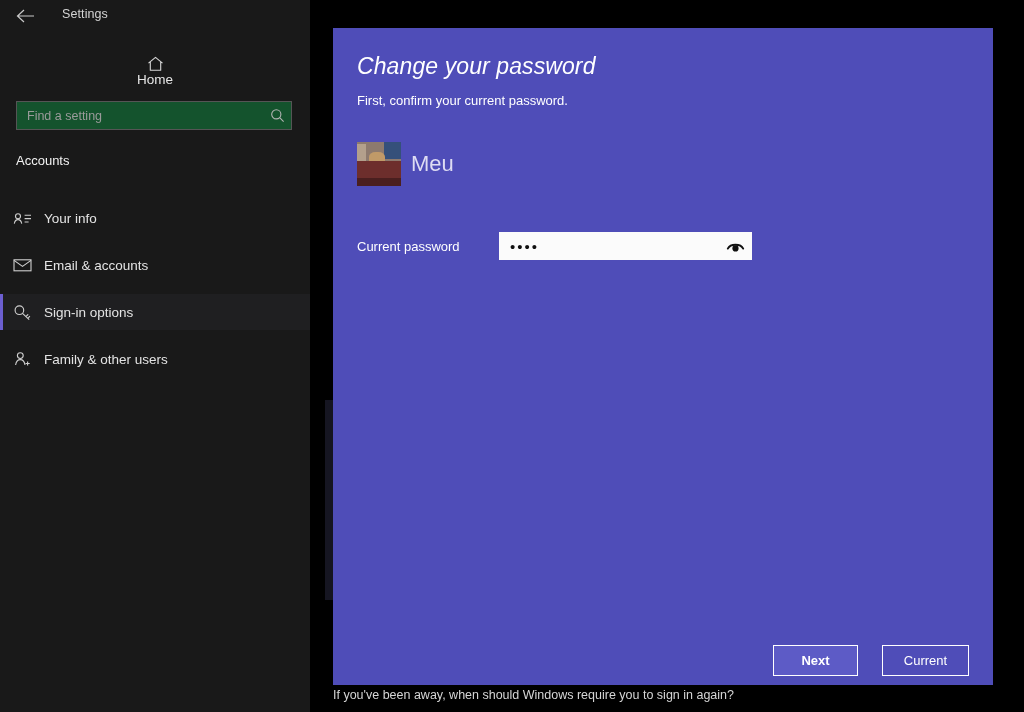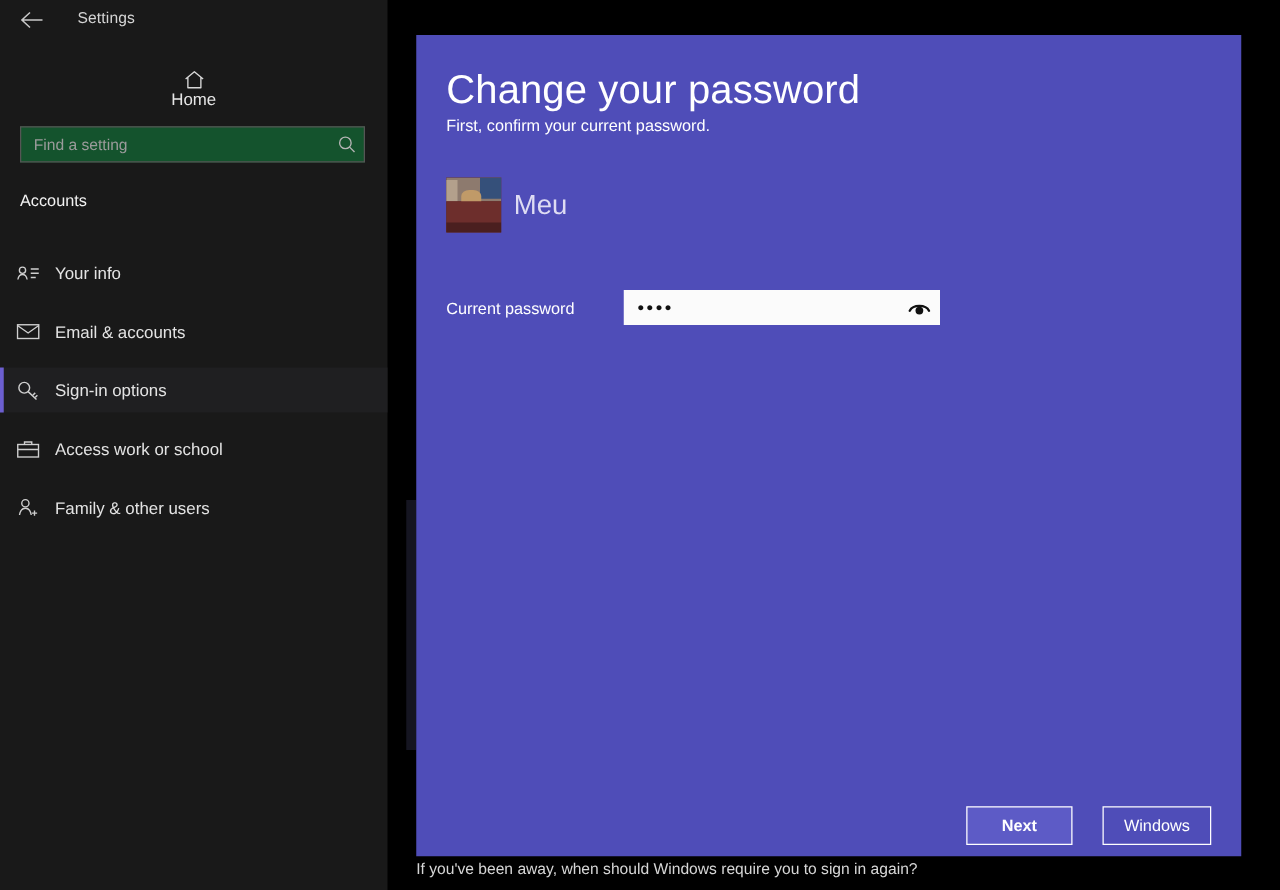--- a/index.html
+++ b/index.html
@@ -76,21 +76,21 @@
     background:#151521;
   }
 
   
   #dialog {
     position:absolute; left:333px; top:28px; width:660px; height:657px;
     background:#4F4DB8;
   }
   #dlg-title {
     position:absolute; left:24px; top:25px;
-    font-size:32px; color:#ffffff; font-weight:normal; letter-spacing:.1px;
+    font-size:23px; color:#ffffff; font-weight:normal; letter-spacing:.1px;font-style:italic;
   }
   #dlg-subtitle {
     position:absolute; left:24px; top:65px;
     font-size:13px; color:#ffffff;
   }
 
   #account-row {
     position:absolute; left:24px; top:112px; height:48px;
     display:flex; align-items:center;
   }
@@ -211,31 +211,20 @@
         <span class="accent"></span>
         <span class="ico">
           <svg width="19" height="17" viewBox="0 0 19 17">
             <circle cx="6.4" cy="6.2" r="4.3" stroke="currentColor" stroke-width="1.15" fill="none"></circle>
             <path d="M9.5 9.3 L16.2 15.6 M13.4 12 L15.2 10.3 M15.3 13.8 L16.9 12.2" stroke="currentColor" stroke-width="1.15" fill="none"></path>
           </svg>
         </span>
         <span class="lbl">Sign-in options</span>
       </div>
 
-      <div class="nav-item">
-        <span class="accent"></span>
-        <span class="ico">
-          <svg width="19" height="15" viewBox="0 0 19 15">
-            <rect x="1.2" y="3.6" width="16.6" height="10" stroke="currentColor" stroke-width="1.1" fill="none"></rect>
-            <path d="M6.6 3.6 L6.6 1.6 L12.4 1.6 L12.4 3.6" stroke="currentColor" stroke-width="1.1" fill="none"></path>
-            <path d="M1.2 7.6 L17.8 7.6" stroke="currentColor" stroke-width="1.1" fill="none"></path>
-          </svg>
-        </span>
-        <span class="lbl">Access work or school</span>
-      </div>
 
       <div class="nav-item">
         <span class="accent"></span>
         <span class="ico">
           <svg width="19" height="16" viewBox="0 0 19 16">
             <circle cx="7.3" cy="4.6" r="2.9" stroke="currentColor" stroke-width="1.1" fill="none"></circle>
             <path d="M2.6 14 C3.2 10.1 5.2 8.6 7.3 8.6 C9.4 8.6 11.4 10.1 12 14" stroke="currentColor" stroke-width="1.1" fill="none"></path>
             <path d="M14.6 10.4 L14.6 14.6 M12.5 12.5 L16.7 12.5" stroke="currentColor" stroke-width="1.1" fill="none"></path>
           </svg>
         </span>
@@ -272,20 +261,20 @@
           <svg width="19" height="14" viewBox="0 0 19 14">
             <path d="M1.8 9.6 C4.4 4.4 14.6 4.4 17.2 9.6" stroke="#111" stroke-width="1.9" fill="none" stroke-linecap="round"></path>
             <circle cx="9.5" cy="9.4" r="3.1" fill="#111"></circle>
           </svg>
         </span>
       </div>
     </div>
 
     <div id="btn-row">
       <div id="btn-next" class="dlg-btn">Next</div>
-      <div id="btn-cancel" class="dlg-btn">Windows</div>
+      <div id="btn-cancel" class="dlg-btn">Current</div>
     </div>
 
   </div>
 
   <div id="bottom-note">If you've been away, when should Windows require you to sign in again?</div>
 
 </div>
 
 </body></html>

